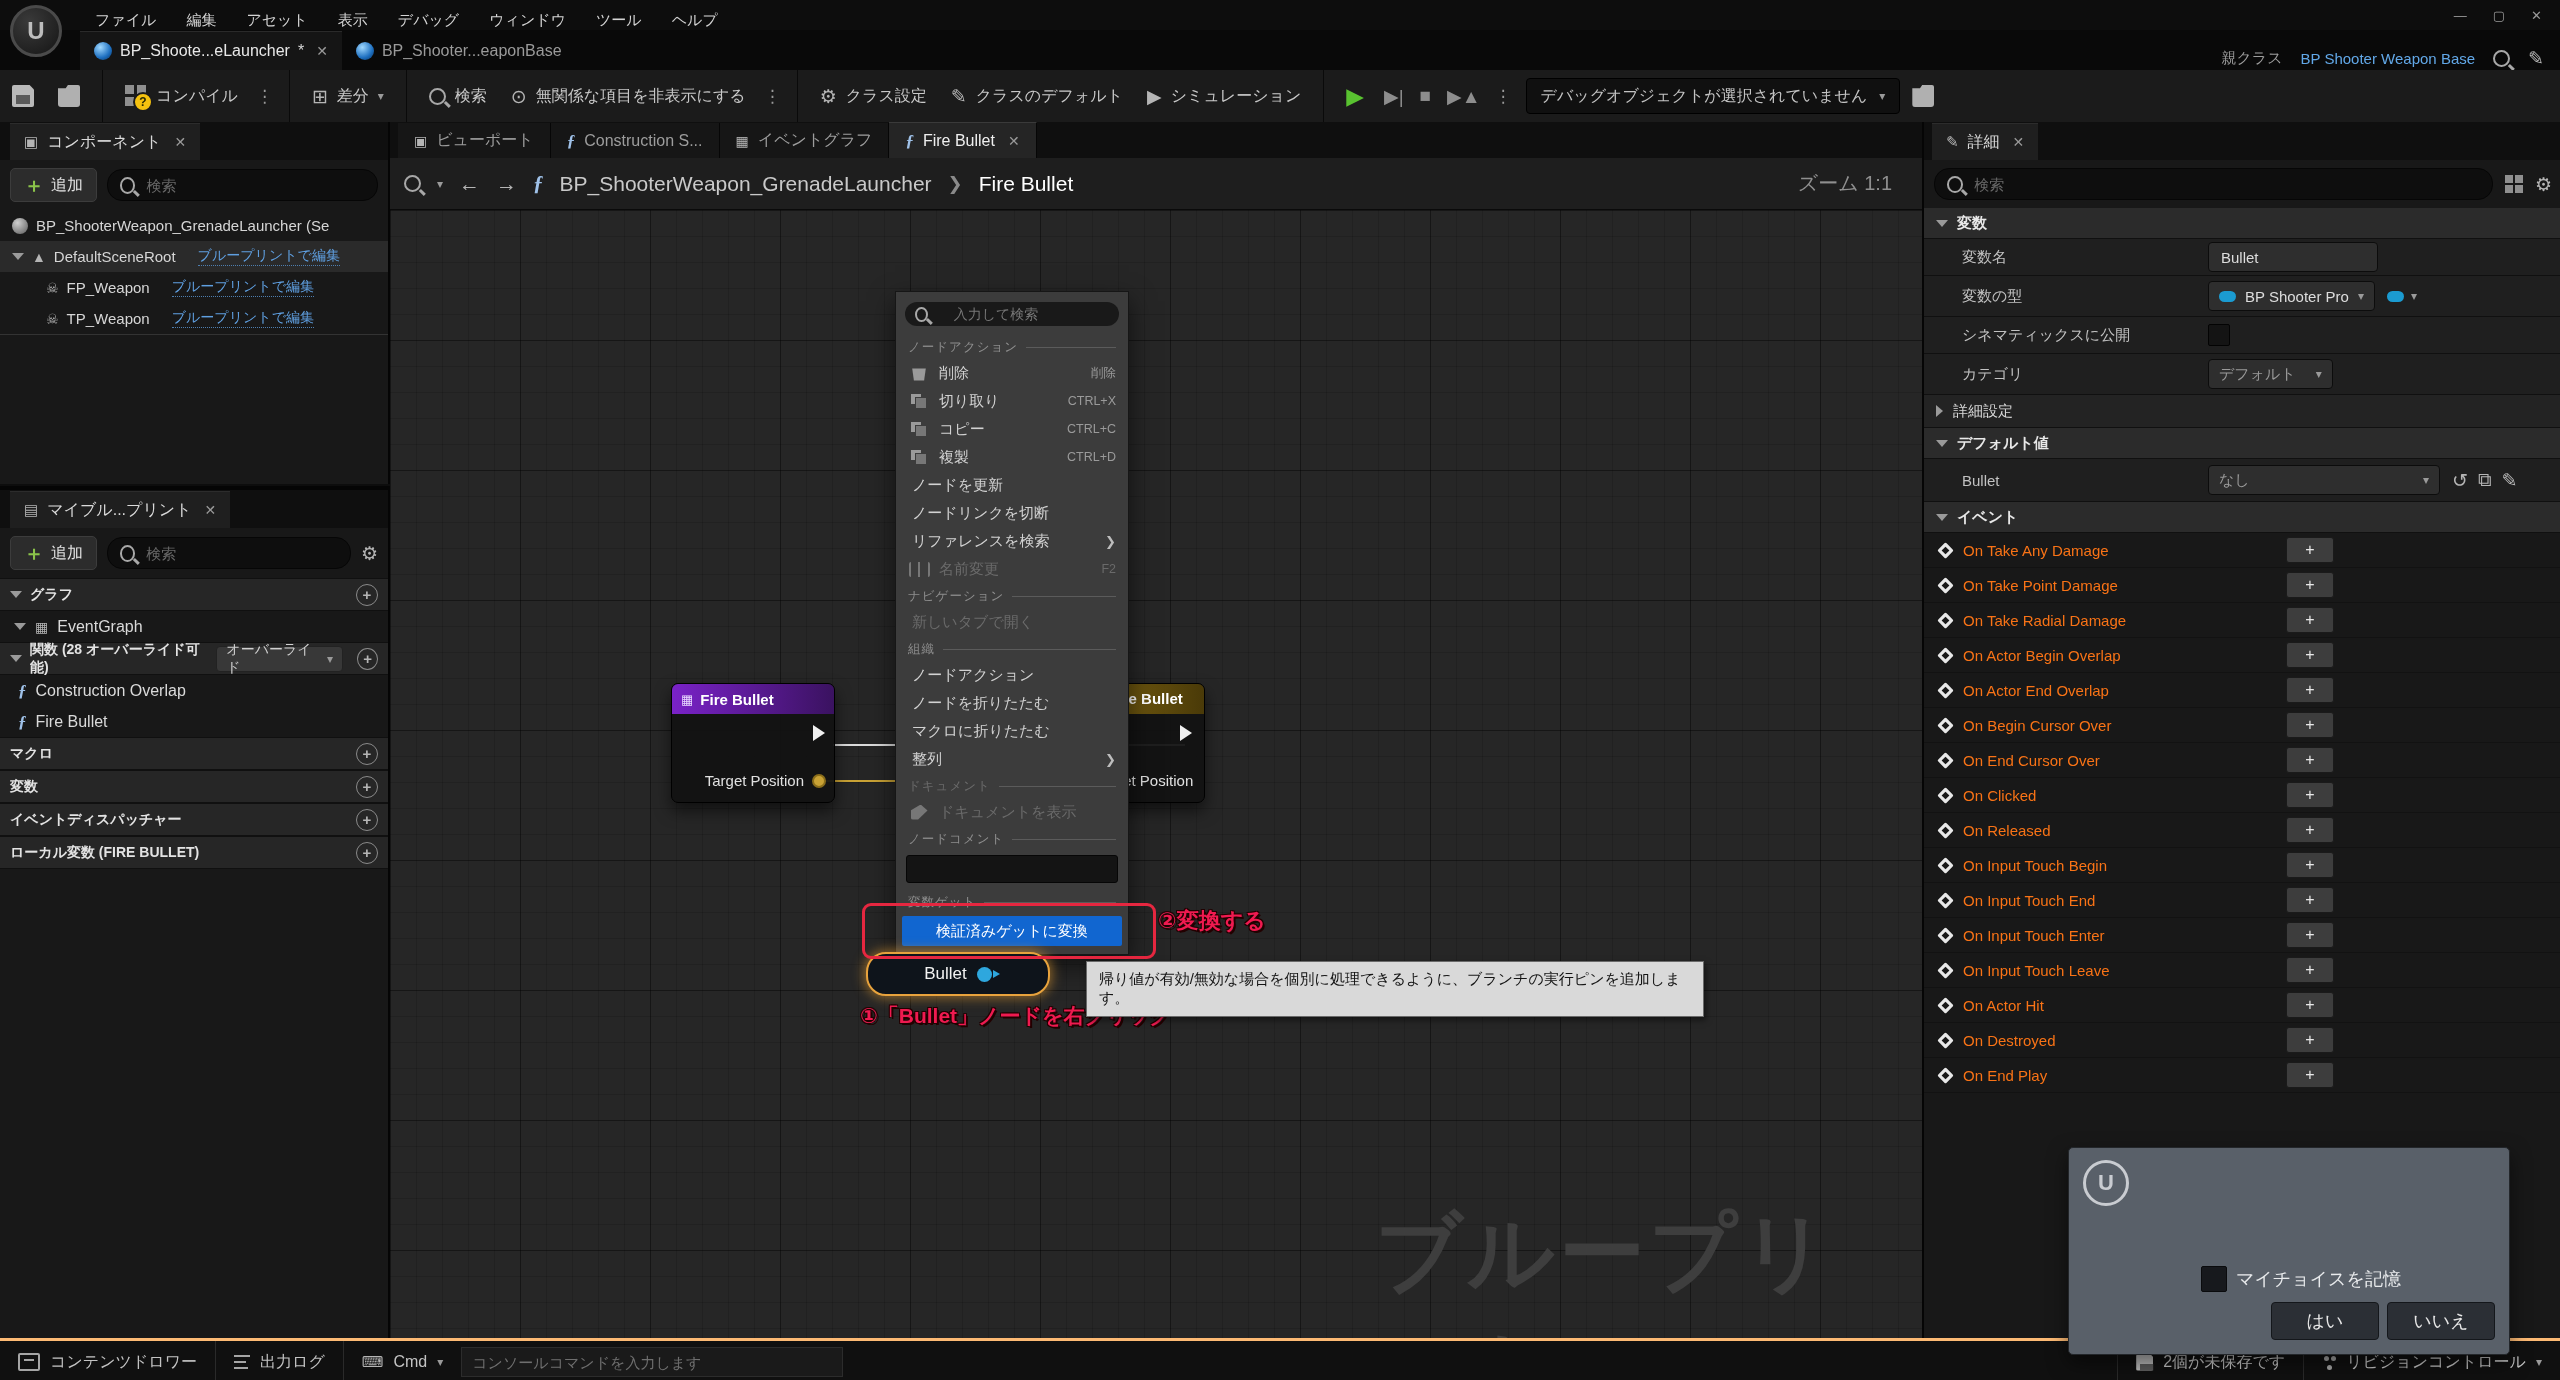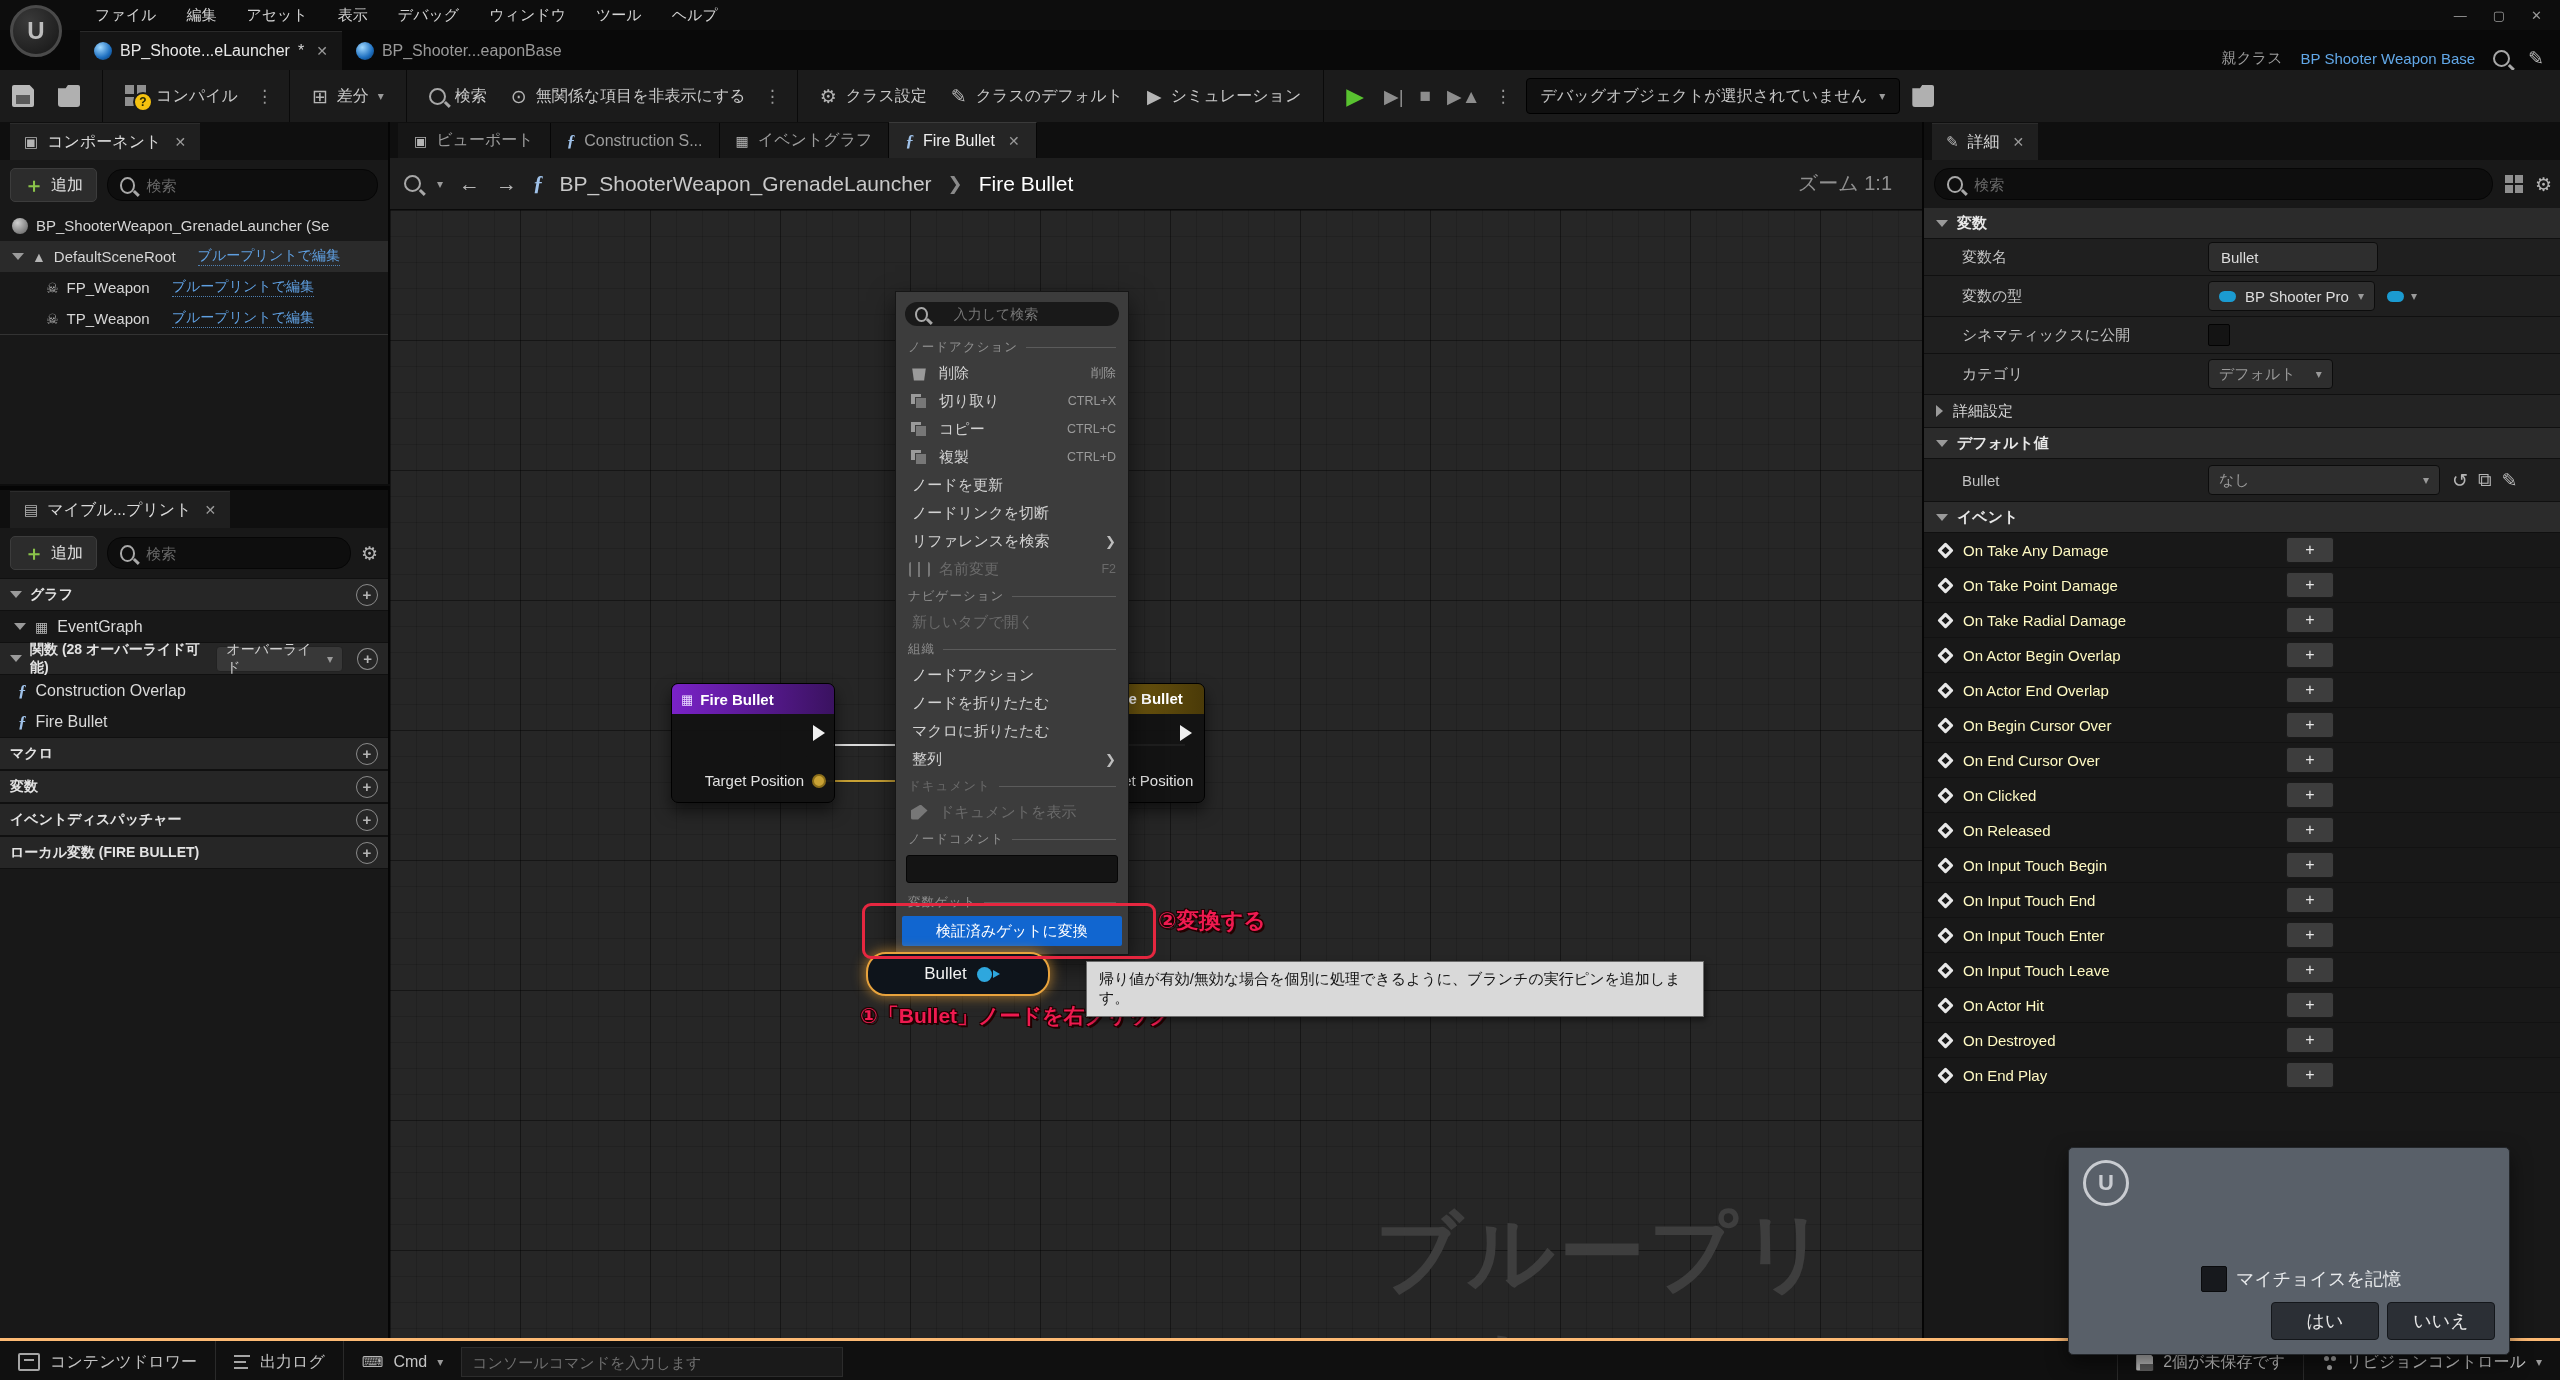--- a/index.html
+++ b/index.html
@@ -8,21 +8,21 @@
     background:#0d0d0d;color:#cfcfcf;
     font-family:"Liberation Sans","DejaVu Sans",sans-serif;font-size:15px;
   }
   .abs{position:absolute}
   
   #titlebar{left:0;top:0;width:2560px;height:30px;background:#0d0d0d;display:flex;align-items:center}
   #ue-logo{position:absolute;left:10px;top:5px;width:46px;height:46px;border-radius:50%;
     background:radial-gradient(circle at 35% 30%,#3a3a3a,#151515);border:3px solid #4a4a4a;
     color:#bdbdbd;font-weight:bold;font-size:24px;display:flex;align-items:center;justify-content:center;z-index:5}
   .menu-item{padding:0 15px;color:#d4d4d4;font-size:15px;cursor:default}
-  #menubar{margin-left:80px;display:flex;height:30px;align-items:center}
+  #menubar{margin-left:80px;display:flex;height:30px;align-items:flex-end}
   #win-controls{margin-left:auto;display:flex;gap:26px;padding-right:18px;color:#9a9a9a;font-size:13px}
   
   #asset-tabs{left:0;top:30px;width:2560px;height:40px;background:#090909;display:flex;align-items:flex-end}
   .atab{height:38px;display:flex;align-items:center;gap:8px;padding:0 14px;color:#9a9a9a;font-size:16px}
   .atab.active{background:#151515;color:#e8e8e8;border-top:1px solid #2a2a2a}
   .bp-icon{width:18px;height:18px;border-radius:50%;background:radial-gradient(circle at 35% 30%,#9fd8ff,#1d6fc0 60%,#0a2e57)}
   .tab-close{color:#9a9a9a;font-size:14px;margin-left:4px}
   #parent-class{margin-left:auto;display:flex;align-items:center;gap:18px;padding-right:16px;font-size:15px}
   #parent-class .link{color:#62a8e8}
   
@@ -146,21 +146,21 @@
   
   #details{left:1922px;top:122px;width:638px;height:1216px;background:#181818;border-left:2px solid #050505}
   .drow{display:flex;align-items:center;border-bottom:1px solid #101010;background:#1f1f1f}
   .drow .dlabel{width:284px;padding-left:38px;color:#c2c2c2;font-size:15px;box-sizing:border-box}
   .dhdr{background:#2b2b2b;height:30px;display:flex;align-items:center;gap:9px;padding:0 12px;font-weight:bold;color:#e8e8e8;font-size:15px;border-bottom:1px solid #101010}
   .valbox{background:#2e2e2e;border:1px solid #0c0c0c;border-radius:4px;height:28px;display:flex;align-items:center;padding:0 10px;color:#ddd;font-size:15px}
   .valbox input{background:transparent;border:none;outline:none;color:#ddd;font-size:15px;width:120px;font-family:inherit}
   .pill{width:17px;height:11px;border-radius:6px;background:#1b9bd1;display:inline-block}
   .checkbox{width:20px;height:20px;background:#141414;border:1px solid #030303;border-radius:2px}
   .ev-row{display:flex;align-items:center;height:34px;border-bottom:1px solid #121212;padding-left:14px;gap:10px}
-  .ev-label{color:#fef9c3;font-size:15px;flex:0 0 auto}
+  .ev-label{color:#f97316;font-size:15px;flex:0 0 auto}
   .plus-btn{margin-left:auto;margin-right:228px;width:46px;height:24px;background:#3d3d3d;border:1px solid #1a1a1a;
     border-radius:3px;color:#e8e8e8;font-size:16px;display:flex;align-items:center;justify-content:center}
   
   #notif{left:2068px;top:1147px;width:440px;height:206px;background:#596069;border:1px solid #23262a;border-radius:5px;z-index:60;
     box-shadow:0 8px 20px rgba(0,0,0,.5)}
   #notif .nlogo{position:absolute;left:14px;top:12px;width:40px;height:40px;border-radius:50%;border:3px solid #c9ccd1;
     color:#c9ccd1;font-weight:bold;font-size:22px;display:flex;align-items:center;justify-content:center}
   #notif .ntext{position:absolute;left:66px;top:10px;right:14px;color:#eef0f2;font-size:19px;line-height:1.38}
   #notif .nremember{position:absolute;left:132px;top:118px;display:flex;align-items:center;gap:9px;color:#e8eaec;font-size:18px}
   #notif .ncheck{width:24px;height:24px;background:#17191d;border:1px solid #0a0b0d;border-radius:2px}

